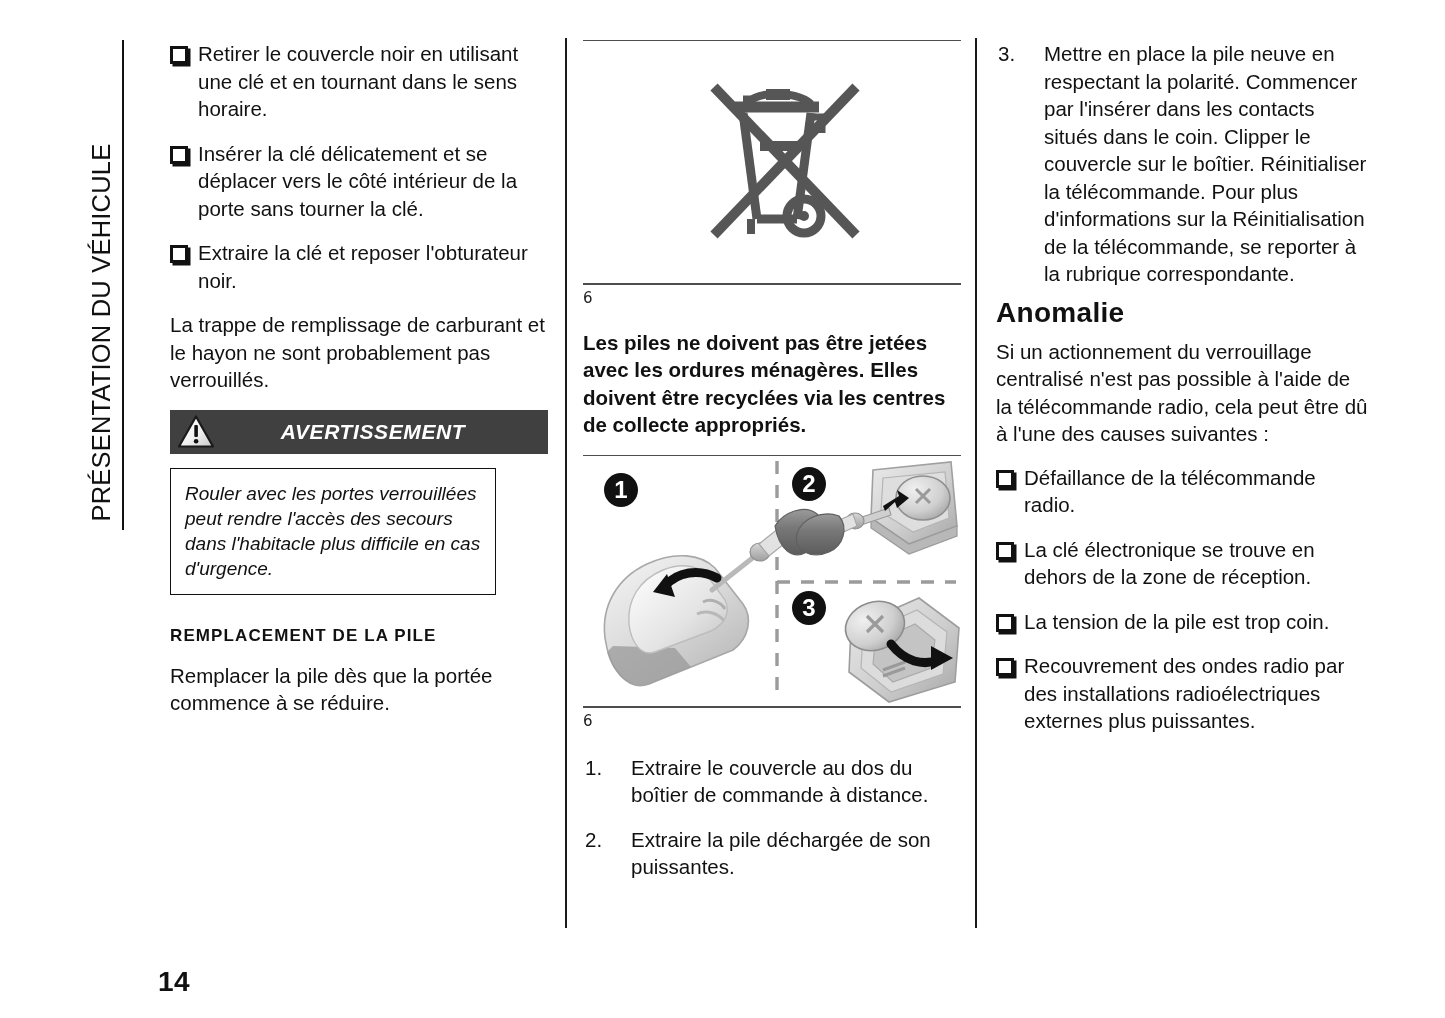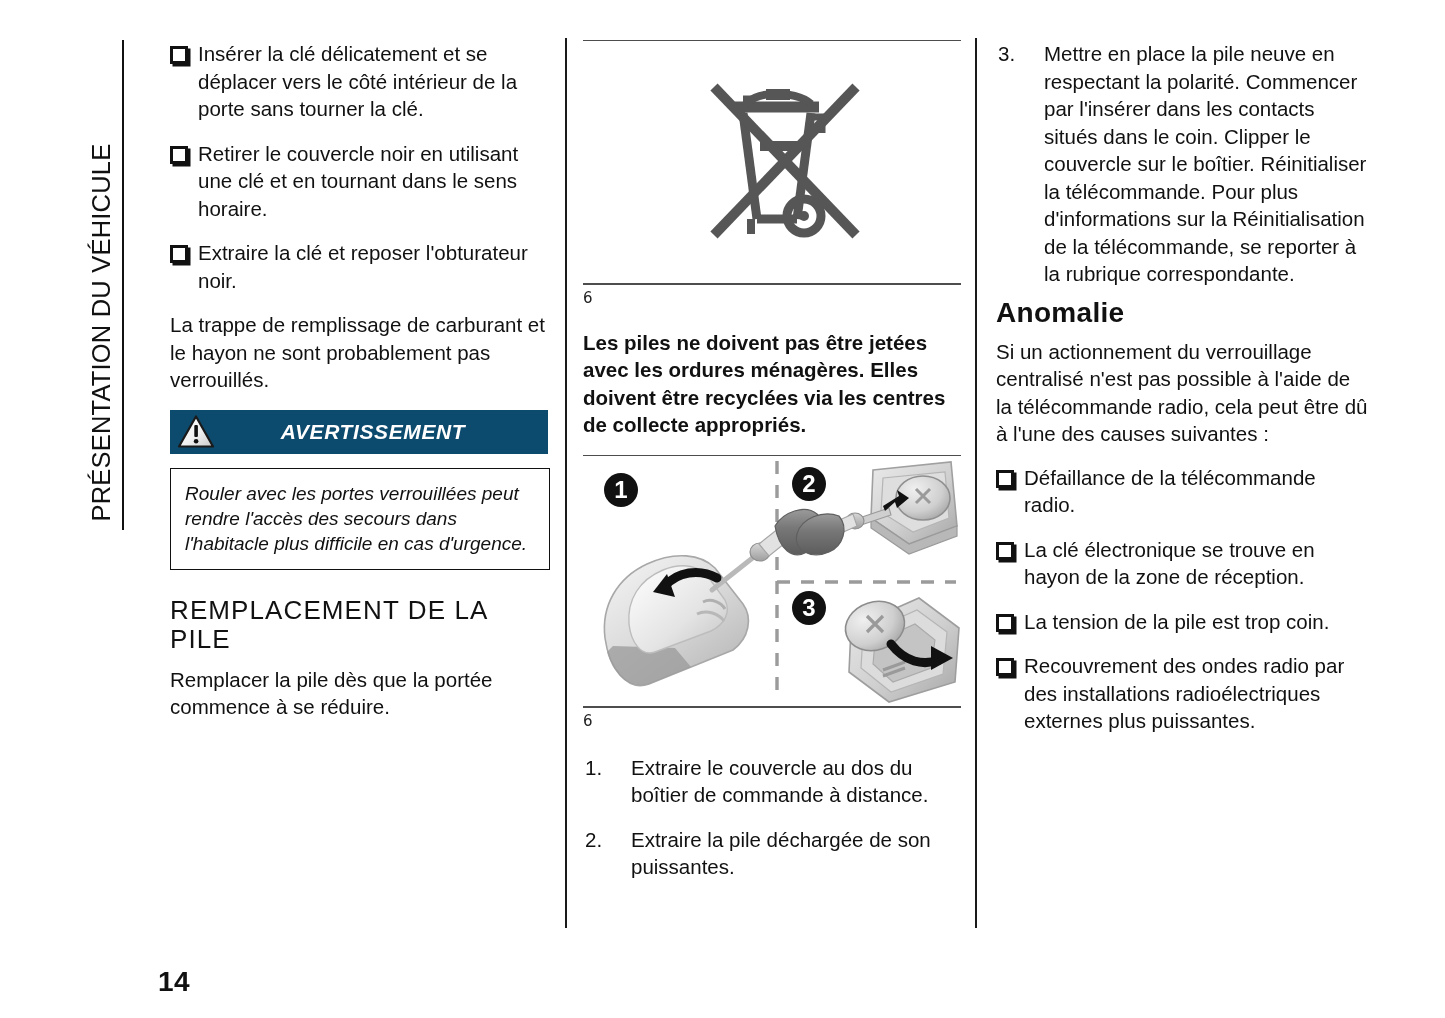--- a/index.html
+++ b/index.html
@@ -115,21 +115,21 @@
     width: 34px;
     text-align: left;
     font-size: 20.5px;
   }
 
   
   .warn-banner {
     position: relative;
     width: 378px;
     height: 44px;
-    background: #0c4a6e;
+    background: #404040;
     margin: 6px 0 14px 0;
     display: flex;
     align-items: center;
   }
   .warn-icon {
     position: absolute;
     left: 6px;
     top: 3px;
     width: 40px;
     height: 38px;
@@ -139,39 +139,39 @@
     text-align: center;
     padding-left: 28px;
     box-sizing: border-box;
     color: #ffffff;
     font-weight: bold;
     font-style: italic;
     font-size: 21px;
     letter-spacing: 0.6px;
   }
   .warn-box {
-    width: 380px;
+    width: 326px;
     box-sizing: border-box;
     border: 1.6px solid #111111;
     padding: 12px 14px 13px 14px;
     margin-bottom: 26px;
   }
   .warn-box p {
     margin: 0;
     font-style: italic;
     font-size: 19px;
     line-height: 25px;
   }
 
   
   h2.sec-caps {
     margin: 0 0 12px 0;
-    font-size: 26px;
+    font-size: 17px;
     line-height: 29px;
-    font-weight: normal;
+    font-weight: bold;
     letter-spacing: 1.1px;
     text-transform: uppercase;
   }
   h2.sec-mixed {
     margin: 10px 0 10px 0;
     font-size: 28px;
     line-height: 30px;
     font-weight: bold;
     letter-spacing: 0.3px;
   }
@@ -218,25 +218,25 @@
   </div>
 
   <div class="col-divider d1"></div>
   <div class="col-divider d2"></div>
 
   <div class="col col-left">
 
     <ul class="sqlist">
       <li>
         <span class="sqmark"></span>
+        <span>Retirer le couvercle noir en utilisant une clé et en tournant dans le sens horaire.</span>
+      </li>
+      <li>
+        <span class="sqmark"></span>
         <span>Insérer la clé délicatement et se déplacer vers le côté intérieur de la porte sans tourner la clé.</span>
-      </li>
-      <li>
-        <span class="sqmark"></span>
-        <span>Retirer le couvercle noir en utilisant une clé et en tournant dans le sens horaire.</span>
       </li>
       <li>
         <span class="sqmark"></span>
         <span>Extraire la clé et reposer l'obturateur noir.</span>
       </li>
     </ul>
 
     <p class="body">La trappe de remplissage de carburant et le hayon ne sont probablement pas verrouillés.</p>
 
     <div class="warn-banner">
@@ -451,21 +451,21 @@
 
     <p class="body">Si un actionnement du verrouillage centralisé n'est pas possible à l'aide de la télécommande radio, cela peut être dû à l'une des causes suivantes :</p>
 
     <ul class="sqlist">
       <li>
         <span class="sqmark"></span>
         <span>Défaillance de la télécommande radio.</span>
       </li>
       <li>
         <span class="sqmark"></span>
-        <span>La clé électronique se trouve en hayon de la zone de réception.</span>
+        <span>La clé électronique se trouve en dehors de la zone de réception.</span>
       </li>
       <li>
         <span class="sqmark"></span>
         <span>La tension de la pile est trop coin.</span>
       </li>
       <li>
         <span class="sqmark"></span>
         <span>Recouvrement des ondes radio par des installations radioélectriques externes plus puissantes.</span>
       </li>
     </ul>

